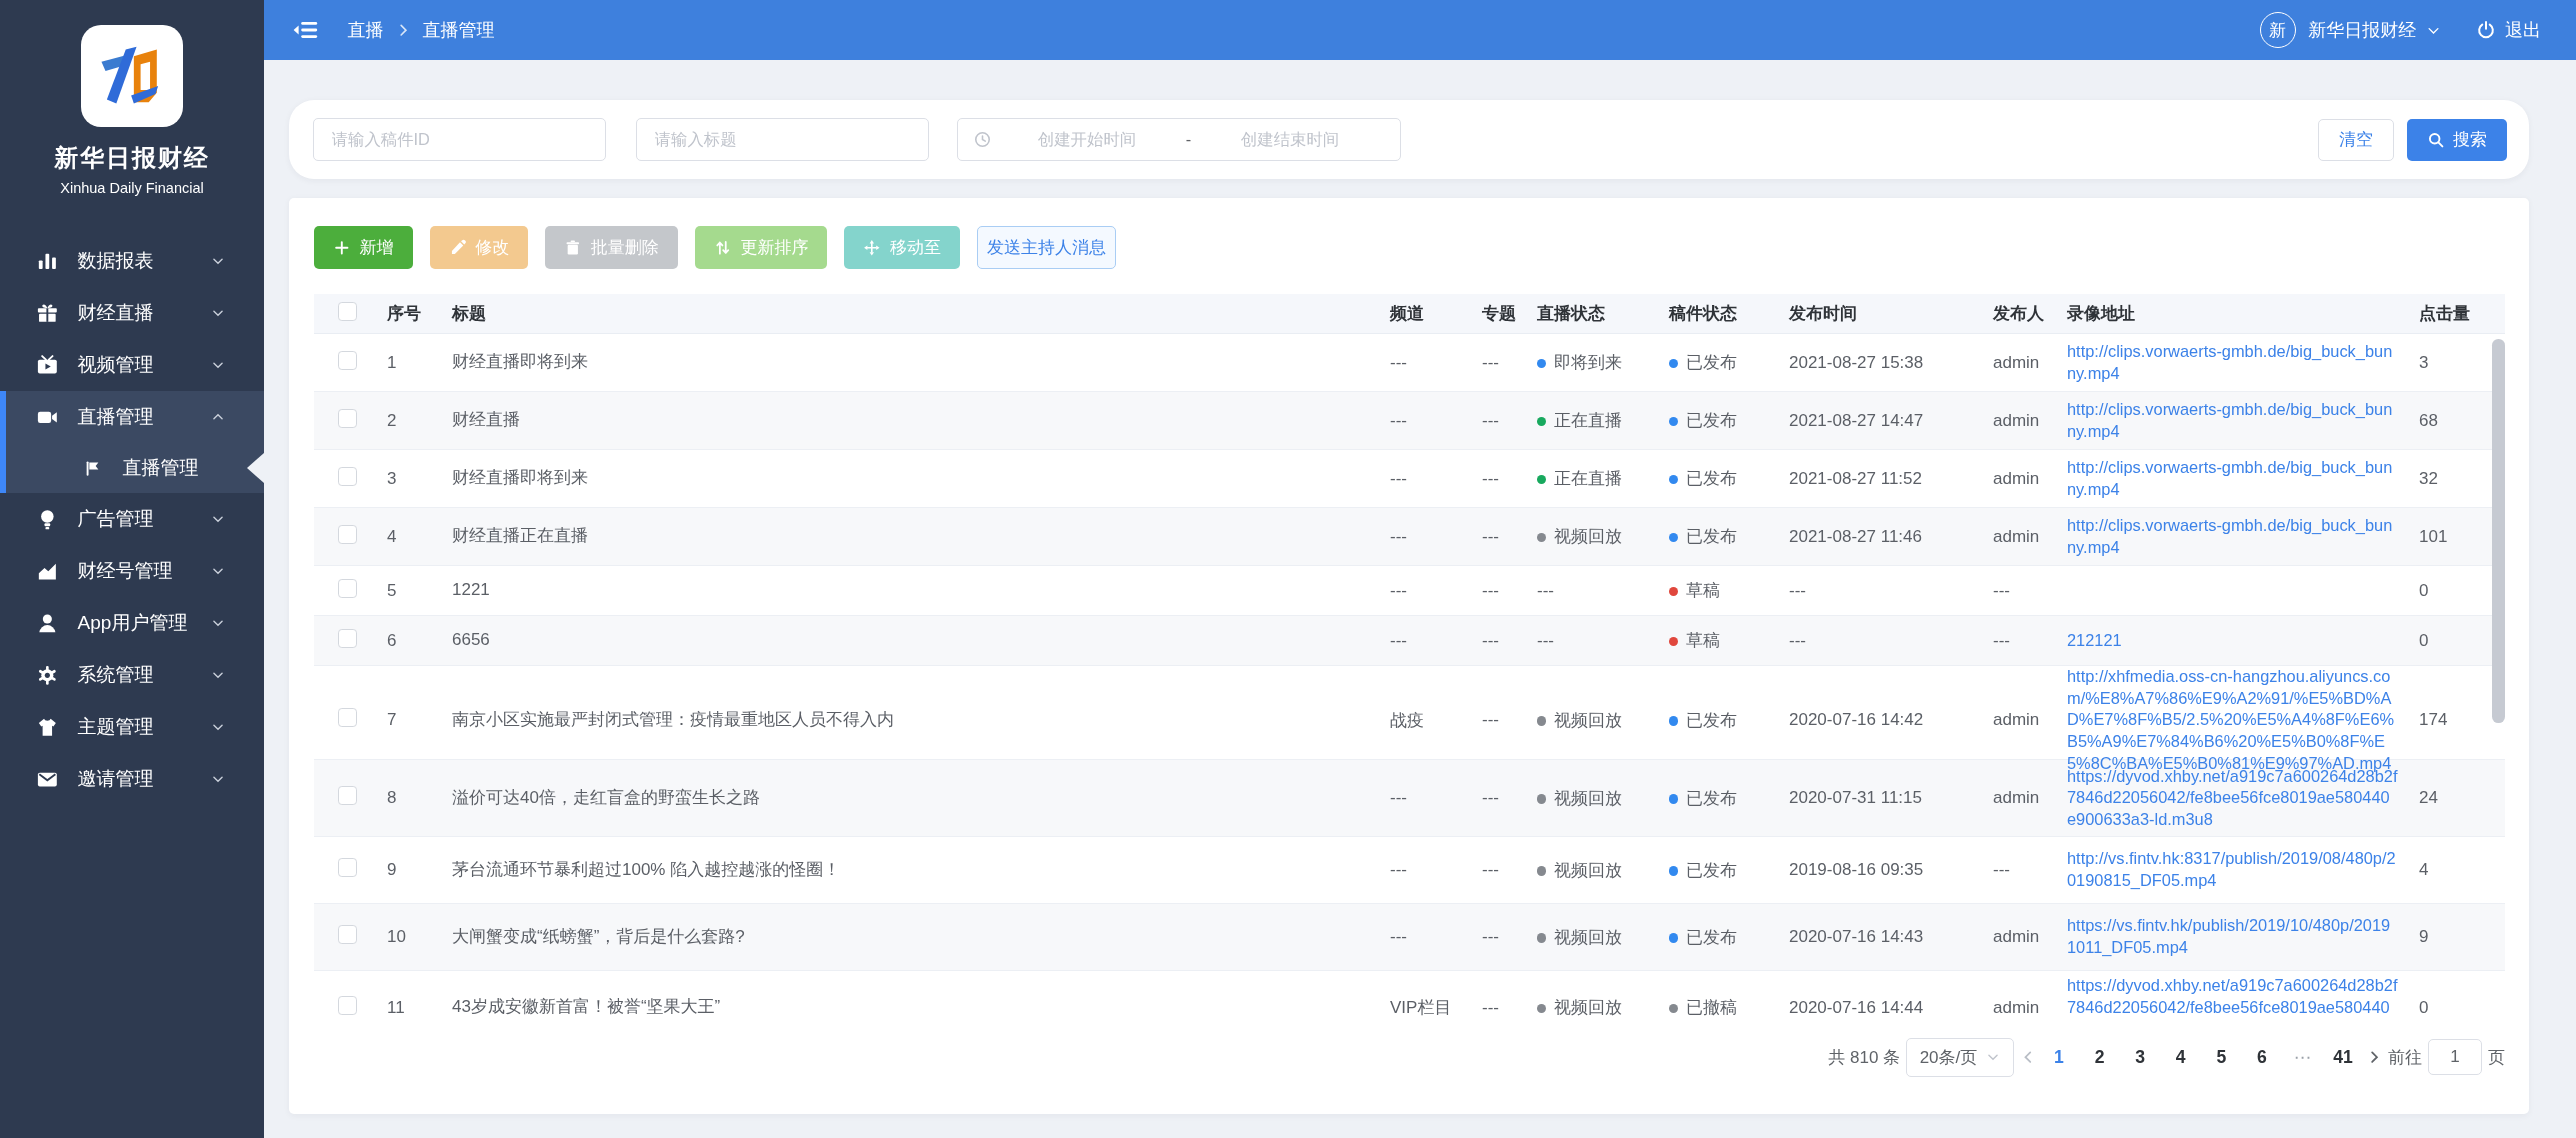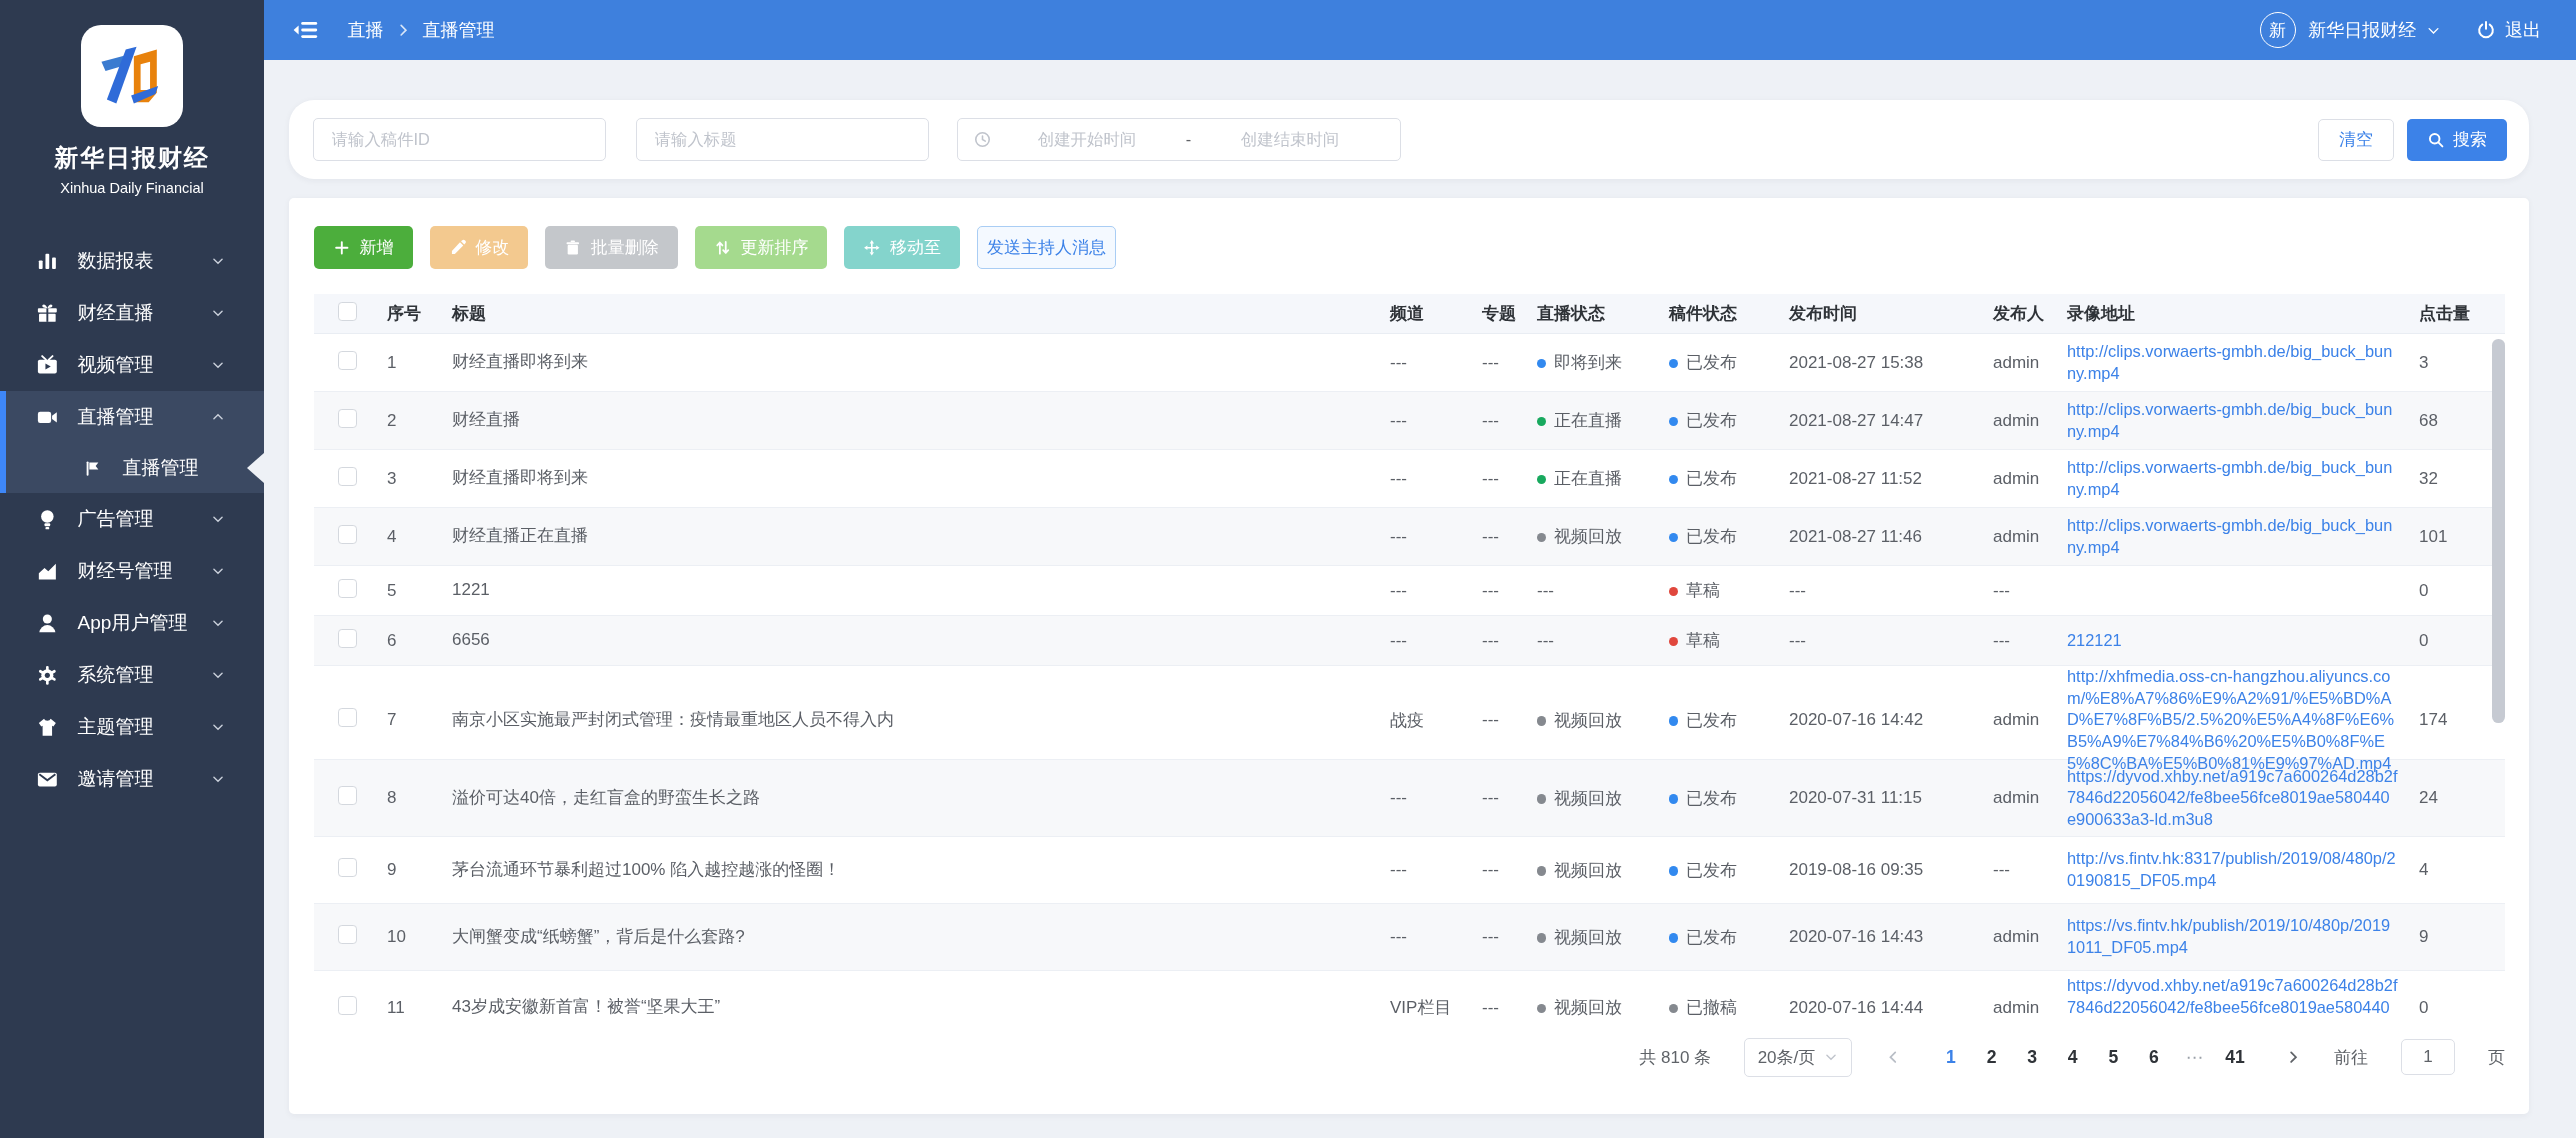--- a/index.html
+++ b/index.html
@@ -106,21 +106,21 @@
     line-height:1.32; font-size:16.4px; display:block; }
   .dot { width:9.4px; height:9.4px; border-radius:50%; display:inline-block;
     margin-right:7.6px; vertical-align:middle; }
   .dot-blue { background:#3289ef; } .dot-green { background:#18a95e; }
   .dot-gray { background:#85898f; } .dot-red { background:#e0473d; }
   .vthumb { position:absolute; right:0; top:5px; width:12.6px; height:384px;
     background:#c6cad2; border-radius:6.3px; cursor:grab; }
 
   
   .pager { margin-top:11.3px; height:58px; display:flex; align-items:center;
-    justify-content:flex-end; gap:33px; font-size:17px; color:#5f6368; }
+    justify-content:flex-end; gap:6px; font-size:17px; color:#5f6368; }
   .psize { width:108px; height:39px; border:1.3px solid #dcdfe6; border-radius:5px;
     display:flex; align-items:center; justify-content:space-between; padding:0 12.6px;
     color:#5f6368; cursor:pointer; }
   .psize svg { width:14px; height:14px; color:#c0c4cc; }
   .parrow { display:flex; align-items:center; cursor:pointer; }
   .parrow svg { width:16.4px; height:16.4px; }
   .parrow.prev { color:#b9bec6; }
   .parrow.next { color:#5f6368; }
   .pages { display:flex; gap:7.6px; }
   .pg { min-width:33px; height:38px; display:flex; align-items:center; justify-content:center;

